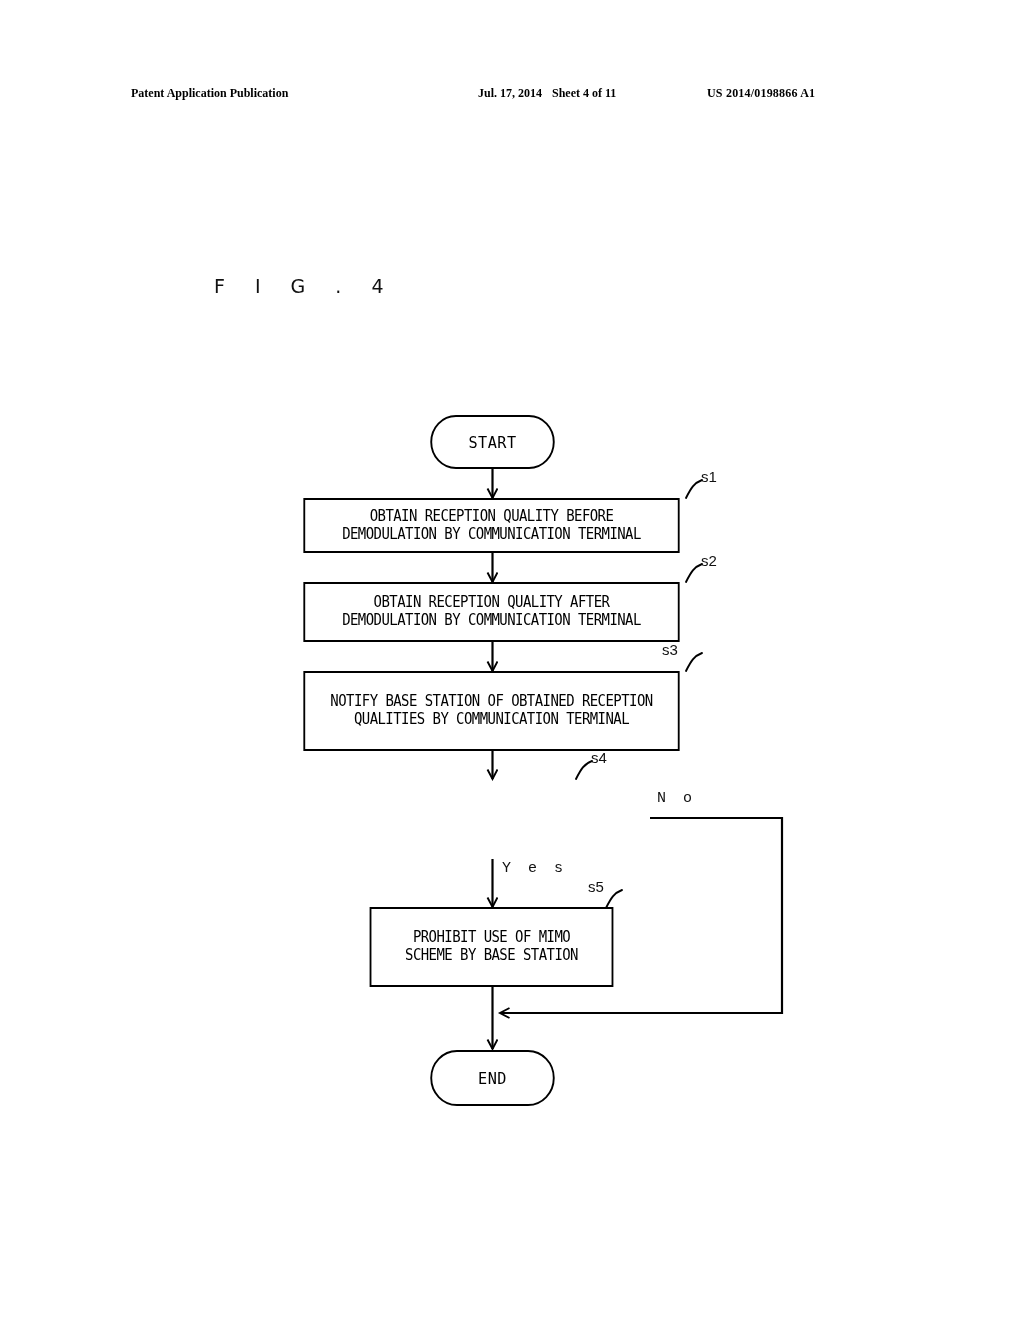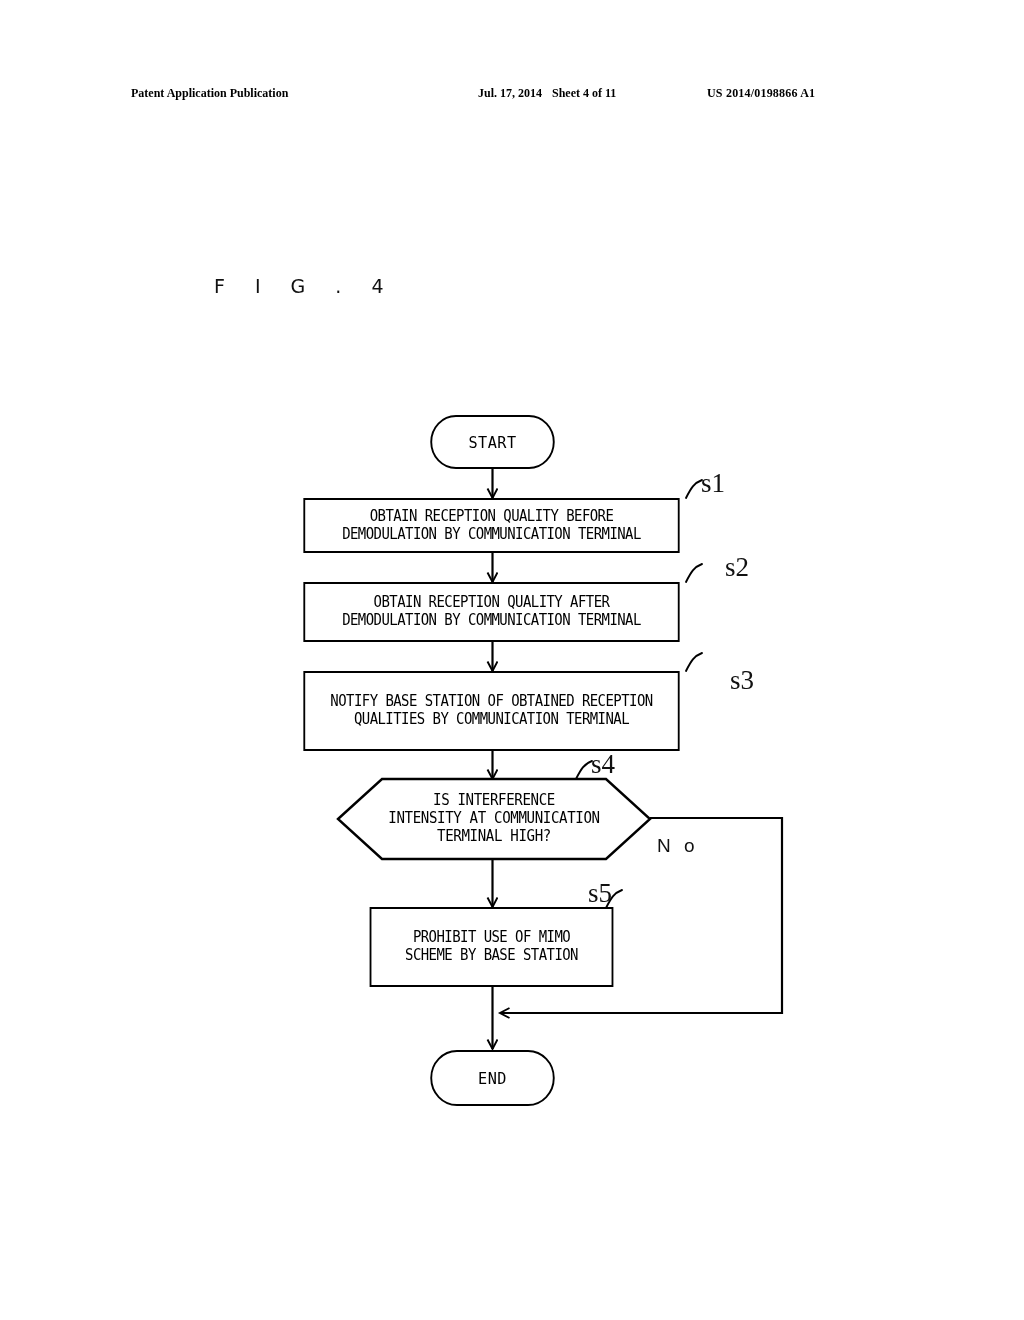--- a/index.html
+++ b/index.html
@@ -131,33 +131,32 @@
     line-height: 1.18;
     letter-spacing: -0.4px;
     white-space: pre-line;
     transform: scaleX(0.93);
     color: #000;
   }
 
   
   .branch-label {
     position: absolute;
-    font-family: Liberation Sans, sans-serif;
-    font-size: 19px;
+    font-family: Liberation Mono, monospace;
+    font-size: 15px;
     letter-spacing: 4px;
     color: #111;
     white-space: nowrap;
-    margin-top: 45px;
   }
 
   
   .step-label {
     position: absolute;
-    font-family: Liberation Serif, serif;
-    font-size: 27px;
+    font-family: Liberation Sans, sans-serif;
+    font-size: 15px;
     color: #111;
     white-space: nowrap;
   }
 
   svg.lines {
     position: absolute;
     left: 0;
     top: 0;
     width: 1024px;
     height: 1320px;
@@ -220,36 +219,28 @@
   <div class="node proc" style="left:287px; top:498px; width:409px; height:55px;">
     <span class="txt">OBTAIN RECEPTION QUALITY BEFORE
 DEMODULATION BY COMMUNICATION TERMINAL</span>
   </div>
   <div class="step-label" style="left:701px; top:468px;">s1</div>
 
   <div class="node proc" style="left:287px; top:582px; width:409px; height:60px;">
     <span class="txt">OBTAIN RECEPTION QUALITY AFTER
 DEMODULATION BY COMMUNICATION TERMINAL</span>
   </div>
-  <div class="step-label" style="left:725px; top:552px;text-align:right;">s2</div>
+  <div class="step-label" style="left:701px; top:552px;text-align:right;">s2</div>
 
   <div class="node proc" style="left:287px; top:671px; width:409px; height:80px;">
     <span class="txt">NOTIFY BASE STATION OF OBTAINED RECEPTION
 QUALITIES BY COMMUNICATION TERMINAL</span>
   </div>
-  <div class="step-label" style="left:730px; top:641px;margin-top:24px;">s3</div>
-
-  <div class="hex-wrap" style="left:336px; top:777px; width:316px; height:84px;">
-    <svg width="316" height="84" viewBox="0 0 316 84">
-      <polygon points="2,42 46,2 270,2 314,42 270,82 46,82" fill="#ffffff" stroke="#000000" stroke-width="2.4" stroke-linejoin="miter"></polygon>
-    </svg>
-    <div class="hex-text">IS INTERFERENCE
-INTENSITY AT COMMUNICATION
-TERMINAL HIGH?</div>
-  </div>
+  <div class="step-label" style="left:662px; top:641px;">s3</div>
+
   <div class="step-label" style="left:591px; top:749px;">s4</div>
 
   <div class="branch-label" style="left:657px; top:790px;">N o</div>
   <div class="branch-label" style="left:502px; top:860px;">Y e s</div>
 
   <div class="node proc" style="left:359px; top:907px; width:265px; height:80px;">
     <span class="txt">PROHIBIT USE OF MIMO
 SCHEME BY BASE STATION</span>
   </div>
   <div class="step-label" style="left:588px; top:878px;">s5</div>

